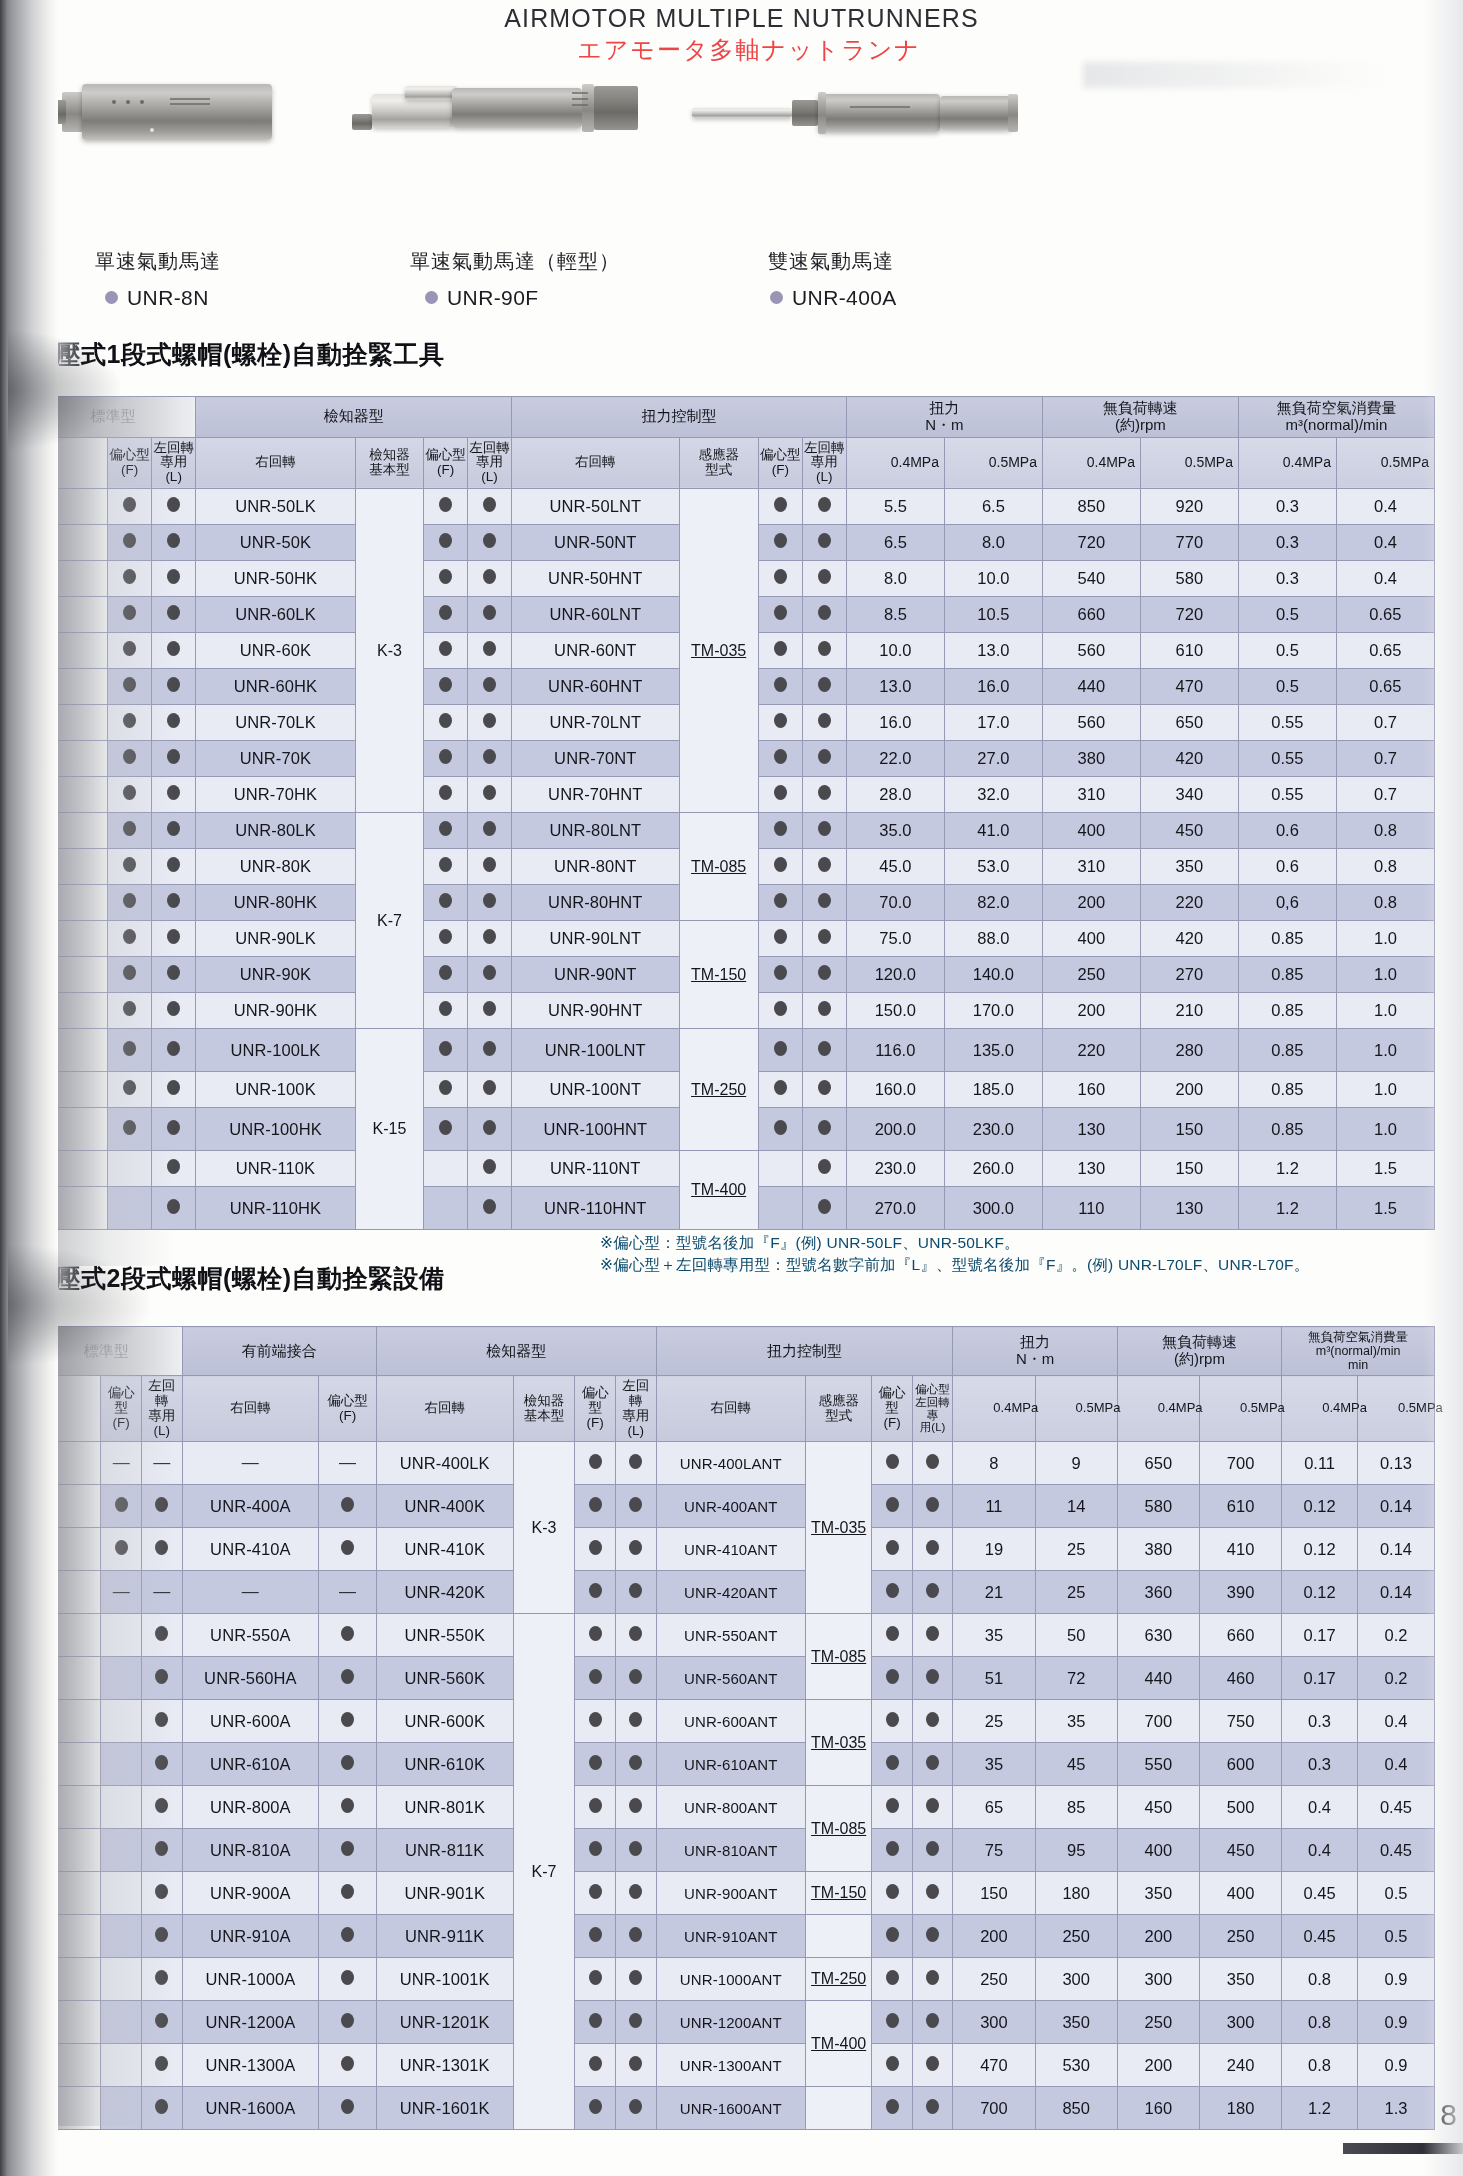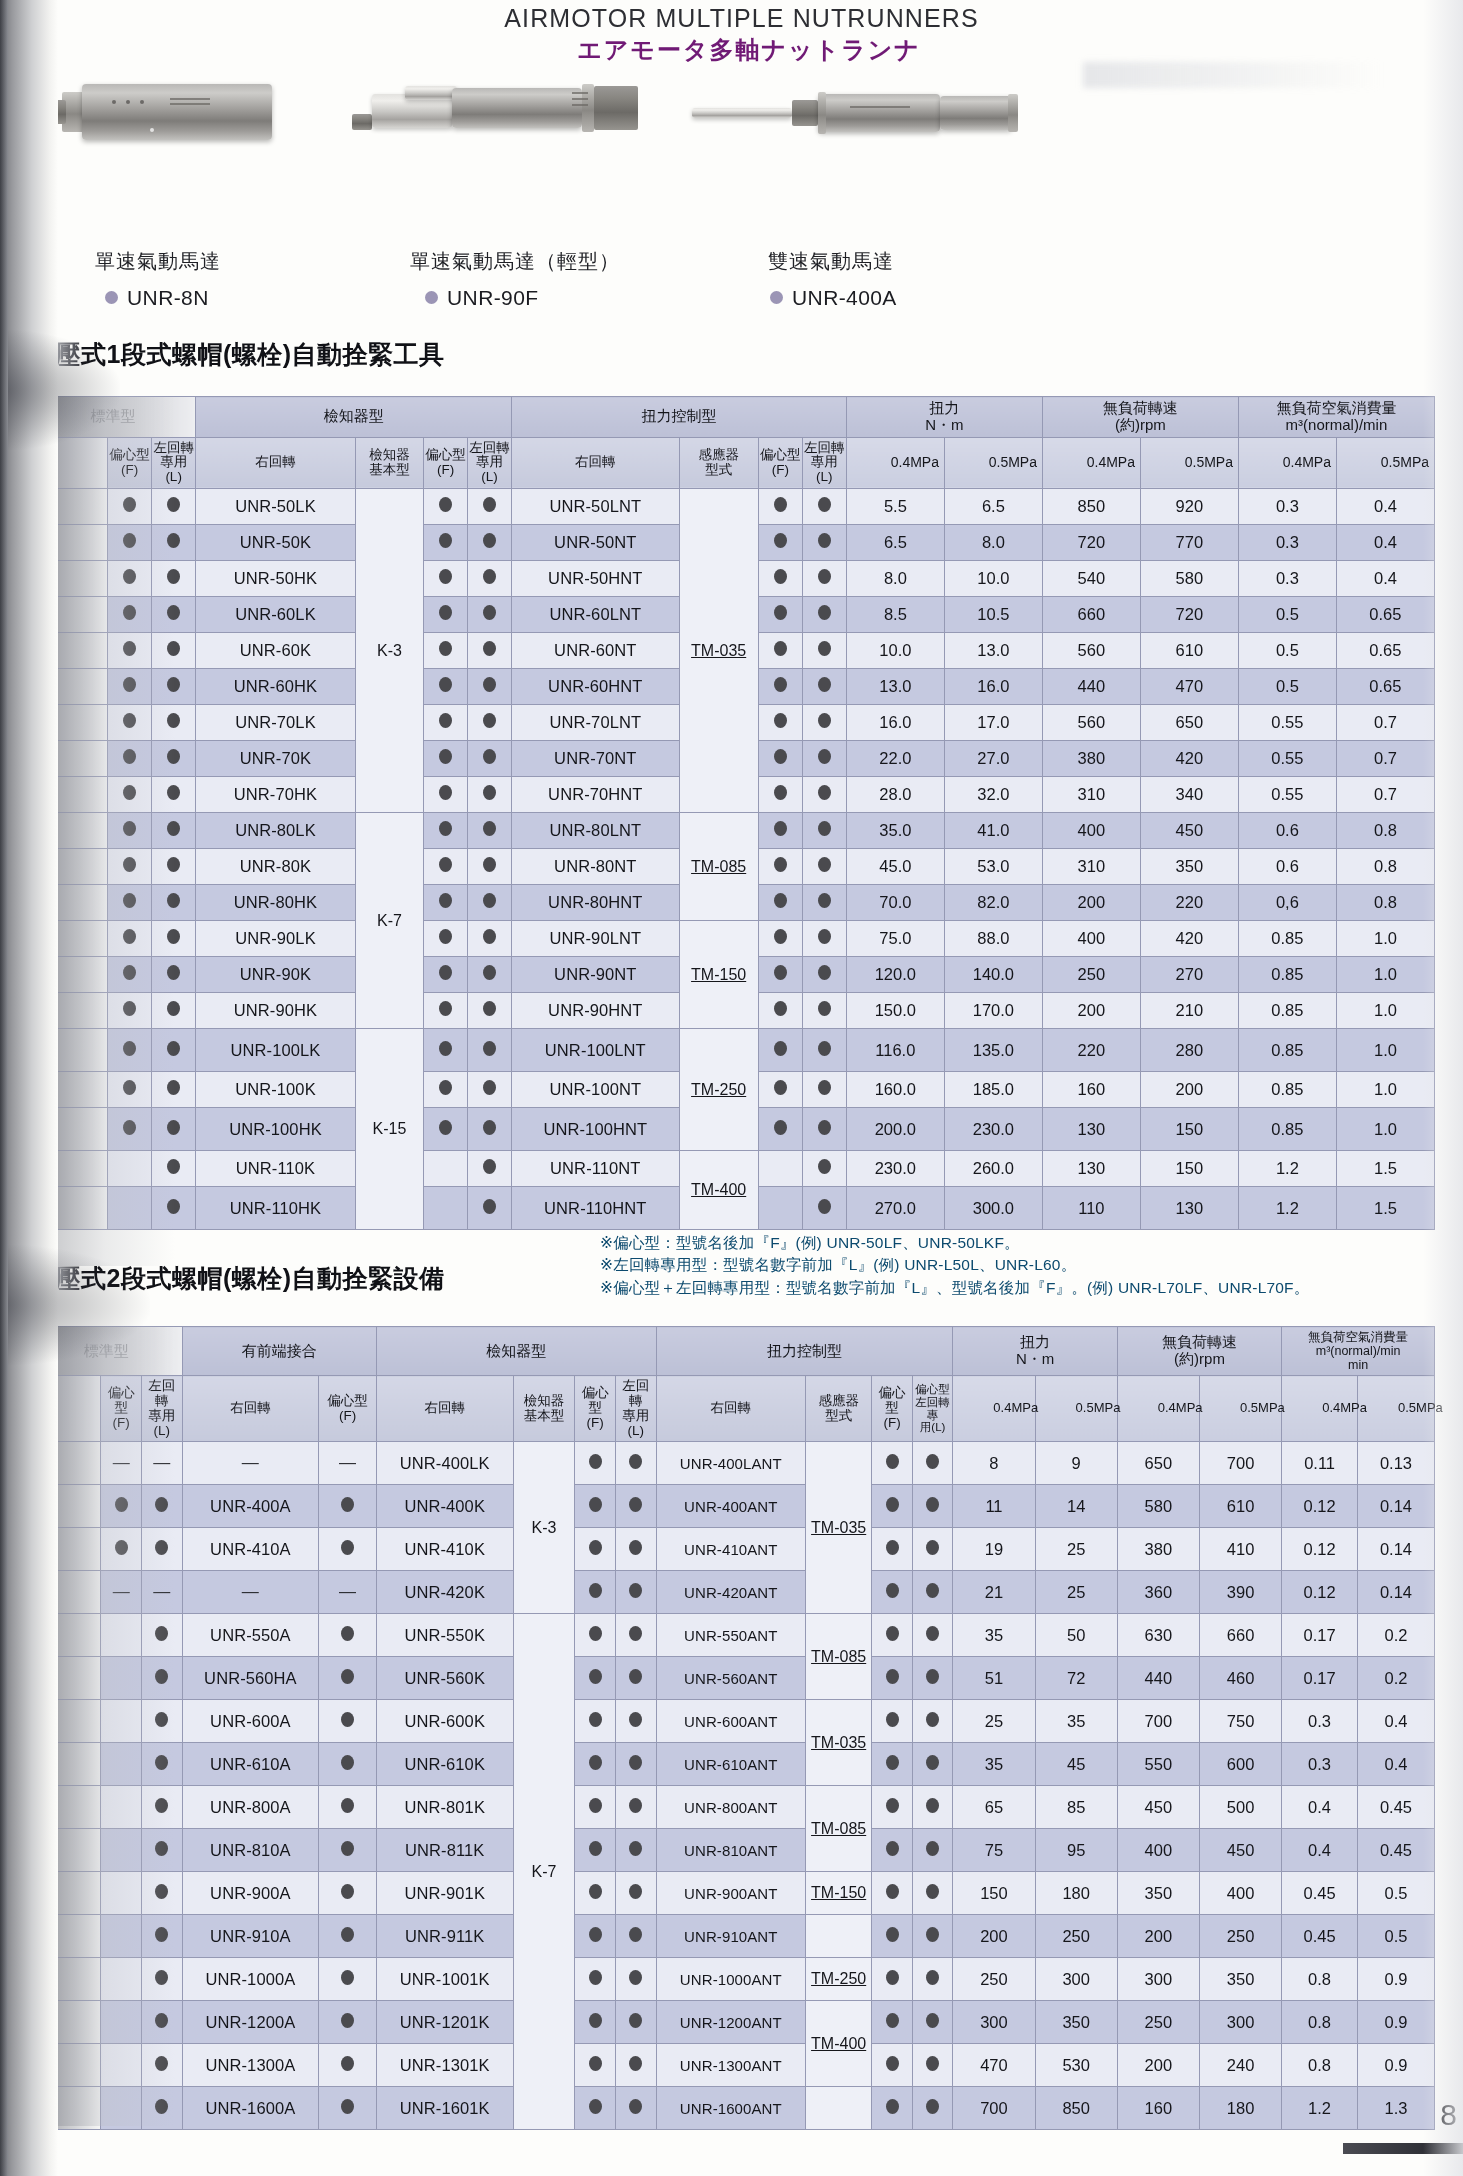--- a/index.html
+++ b/index.html
@@ -49,21 +49,21 @@
     z-index:45;pointer-events:none;
   }
 
   
   .title-en{
     position:absolute;left:0;right:0;top:4px;text-align:center;
     font-size:25px;letter-spacing:1.1px;color:#2d2e33;font-weight:400;padding-left:20px;
   }
   .title-jp{
     position:absolute;left:0;right:0;top:34px;text-align:center;
-    font-size:24px;letter-spacing:2px;color:#701a75;font-weight:700;padding-left:35px;
+    font-size:24px;letter-spacing:2px;color:#ef4444;font-weight:400;padding-left:35px;
   }
 
   
   .photos{position:absolute;left:0;top:70px;width:1463px;height:180px;}
   .photo{position:absolute;}
   .ph-body{
     position:absolute;border-radius:4px;
     background:linear-gradient(to bottom,#b9b8b6 0%,#cdccc9 16%,#a2a09d 44%,#7e7c79 66%,#9d9b98 84%,#c2c1be 100%);
     box-shadow:0 2px 5px rgba(0,0,0,.28);
   }
@@ -656,21 +656,20 @@
           <td>110</td>
           <td>130</td>
           <td>1.2</td>
           <td>1.5</td>
         </tr>
       </tbody>
   </table>
 
   <div class="notes" style="left:600px;top:1232px;">
     <div>※偏心型：型號名後加『F』(例) UNR-50LF、UNR-50LKF。</div>
-    <div>※左回轉專用型：型號名數字前加『L』(例) UNR-L50L、UNR-L60。</div>
     <div>※偏心型＋左回轉專用型：型號名數字前加『L』、型號名後加『F』。(例) UNR-L70LF、UNR-L70F。</div>
   </div>
 
   <div class="section-head" style="left:30px;top:1262px;">
     <span class="masked">氣壓</span><span>式2段式螺帽(螺栓)自動拴緊設備</span>
   </div>
 
   <table id="tbl2" style="left:30px;top:1326px;width:1405px;">
     <colgroup>
       <col style="width:66px">

